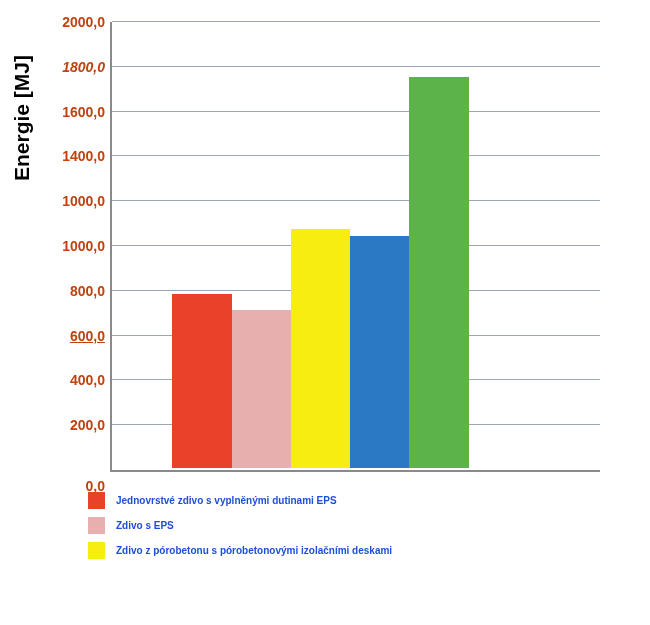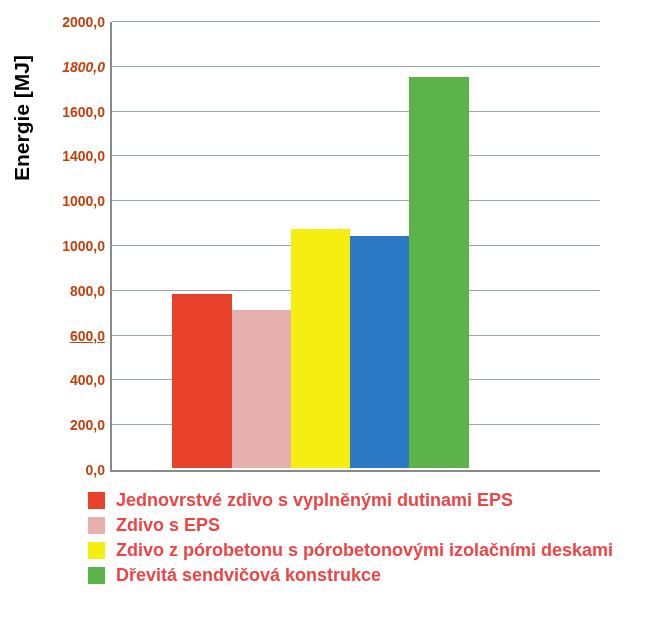--- a/index.html
+++ b/index.html
@@ -98,38 +98,38 @@
     align-items: center;
     height: 25px;
   }
   .legend-swatch {
     width: 17px;
     height: 17px;
     flex: 0 0 auto;
     margin-right: 11px;
   }
   .legend-text {
-    font-size: 18px;
+    font-size: 10px;
     font-weight: bold;
-    color: #ef4444;
+    color: #1d4ed8;
     white-space: nowrap;
   }
 </style>
 </head>
 <body>
 
 <div id="root">
 
   <div class="ylabel">Energie [MJ]</div>
 
   <div class="chart-area">
     <div class="plot">
       <div id="gridlines">
           <div class="gridline" style="bottom: 0%; border-top: none;">
-            <div class="ytick-label" style="top: 0px; text-align: center;">0,0</div>
+            <div class="ytick-label" style="top: 16px; text-align: center;">0,0</div>
           </div>
           <div class="gridline" style="bottom: 10%;">
             <div class="ytick-label" style="top: 0px;">200,0</div>
           </div>
           <div class="gridline" style="bottom: 20%;">
             <div class="ytick-label" style="top: 0px;">400,0</div>
           </div>
           <div class="gridline" style="bottom: 30%;">
             <div class="ytick-label" style="top: 0px; text-decoration: underline;">600,0</div>
           </div>
@@ -171,19 +171,15 @@
         <div class="legend-text">Jednovrstvé zdivo s vyplněnými dutinami EPS</div>
       </div>
       <div class="legend-row">
         <div class="legend-swatch" style="background: rgb(232, 175, 175);"></div>
         <div class="legend-text">Zdivo s EPS</div>
       </div>
       <div class="legend-row">
         <div class="legend-swatch" style="background: rgb(246, 238, 17);"></div>
         <div class="legend-text">Zdivo z pórobetonu s pórobetonovými izolačními deskami</div>
       </div>
-      <div class="legend-row">
-        <div class="legend-swatch" style="background: rgb(91, 179, 74);"></div>
-        <div class="legend-text">Dřevitá sendvičová konstrukce</div>
-      </div>
     </div>
 
 </div>
 
 </body></html>

